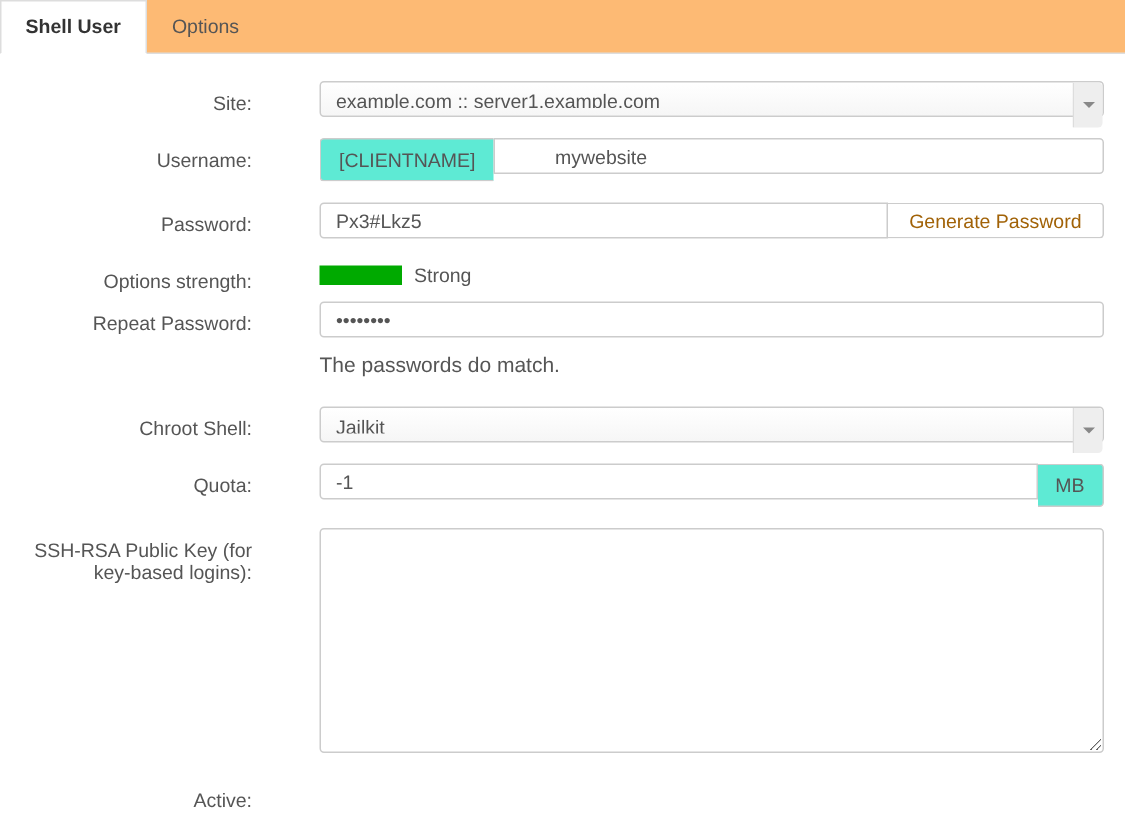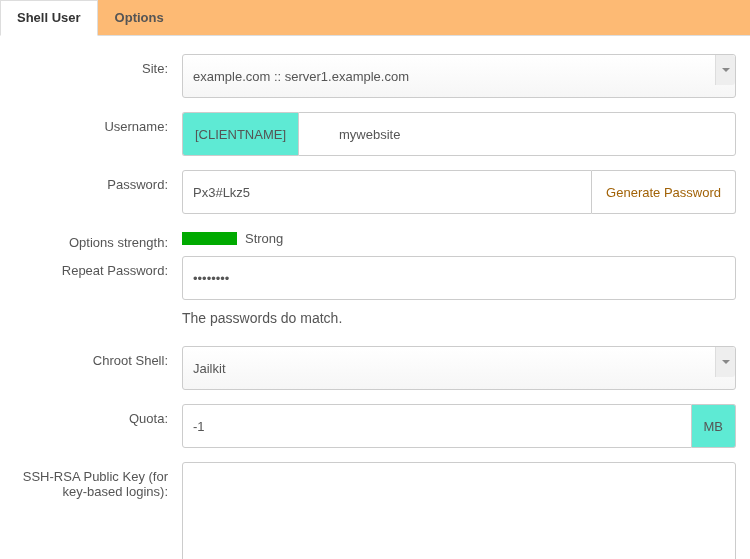--- a/index.html
+++ b/index.html
@@ -20,52 +20,52 @@
     height: 36px;
   }
   .tab {
     padding: 9px 16px;
     cursor: pointer;
     color: #555;
     border: 1px solid transparent;
     border-bottom: none;
     margin-bottom: -1px;
     font-size: 13px;
-    font-weight: bold;
   }
   .tab.active {
     background: #fff;
     border-color: #ddd;
     border-bottom: 1px solid #fff;
     color: #333;
     font-weight: 600;
   }
   .form-area {
     padding: 18px 14px 10px 14px;
   }
   .form-row {
     display: flex;
     align-items: flex-start;
     margin-bottom: 14px;
+    gap: 31px;
   }
   .form-label {
     width: 168px;
     text-align: right;
     padding-right: 14px;
     padding-top: 7px;
     color: #555;
     font-size: 13px;
     flex-shrink: 0;
   }
   .form-control-wrap {
     flex: 1;
   }
   .form-control {
     width: 100%;
-    height: 44px;
+    height: 24px;
     padding: 5px 10px;
     border: 1px solid #ccc;
     border-radius: 3px;
     font-size: 13px;
     color: #555;
     background: #fff;
   }
   .form-control::placeholder { color: #999; }
   select.form-control {
     background: linear-gradient(#fff, #f6f6f6);

